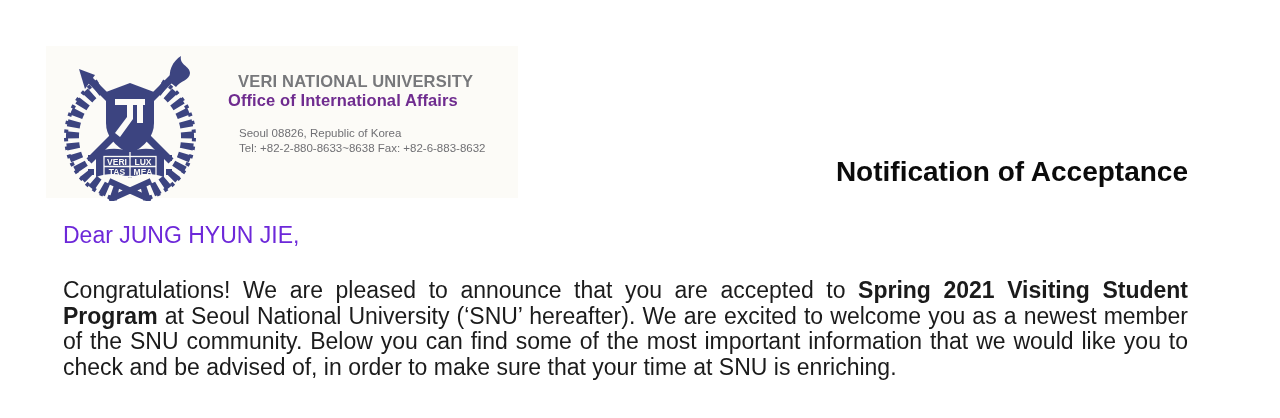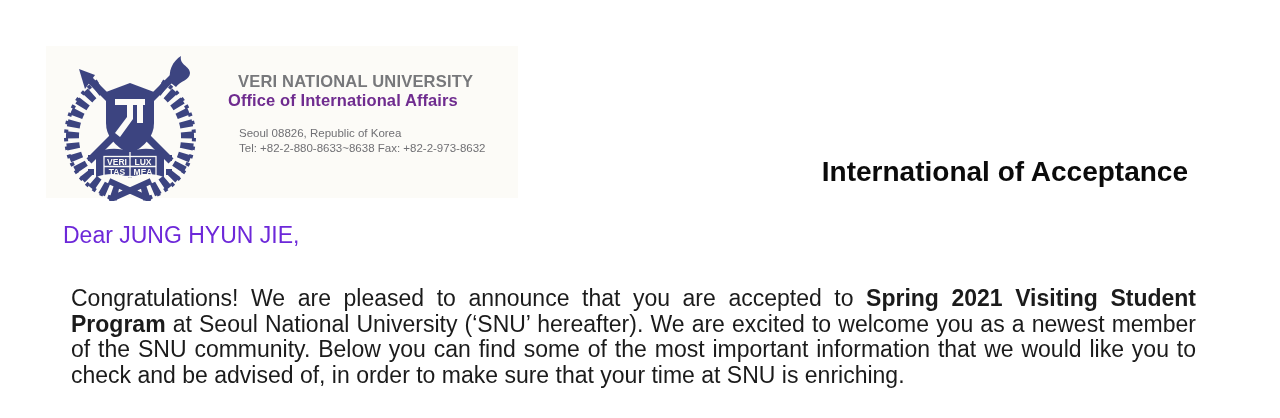--- a/index.html
+++ b/index.html
@@ -38,21 +38,21 @@
     white-space:nowrap;
   }
   .salutation{
     position:absolute;left:63px;top:222px;
     font-size:23px;line-height:26px;color:#6d28d9;
     white-space:nowrap;
   }
   .body-paragraph{
     position:absolute;left:63px;top:278px;width:1125px;
     font-size:23px;line-height:25.7px;color:#1b1b1b;
-    text-align:justify;hyphens:none;margin:8px;
+    text-align:justify;hyphens:none;margin:0;
   }
   .body-paragraph .hl{font-weight:bold;}
   .emblem text{
     font-family:"Liberation Sans","DejaVu Sans",sans-serif;
     font-weight:bold;fill:#fcfbf7;
   }
 </style>
 </head>
 <body>
 
@@ -96,20 +96,20 @@
     <text x="86" y="119.8" font-size="8.5" text-anchor="middle">MEA</text>
   </g>
 </svg>
 
 <div class="org-name">VERI NATIONAL UNIVERSITY</div>
 
 <div class="office-name">Office of International Affairs</div>
 
 <div class="address">
   <div>Seoul 08826, Republic of Korea</div>
-  <div>Tel: +82-2-880-8633~8638 Fax: +82-2-973-8632</div>
+  <div>Tel: +82-2-880-8633~8638 Fax: +82-6-883-8632</div>
 </div>
 
-<div class="doc-title">International of Acceptance</div>
+<div class="doc-title">Notification of Acceptance</div>
 
 <div class="salutation">Dear JUNG HYUN JIE,</div>
 
 <p class="body-paragraph"><span>Congratulations! We are pleased to announce that you are accepted to </span><span class="hl">Spring 2021 Visiting Student Program</span><span> at Seoul National University (‘SNU’ hereafter). We are excited to welcome you as a newest member of the SNU community. Below you can find some of the most important information that we would like you to check and be advised of, in order to make sure that your time at SNU is enriching.</span></p>
 
 </body></html>

